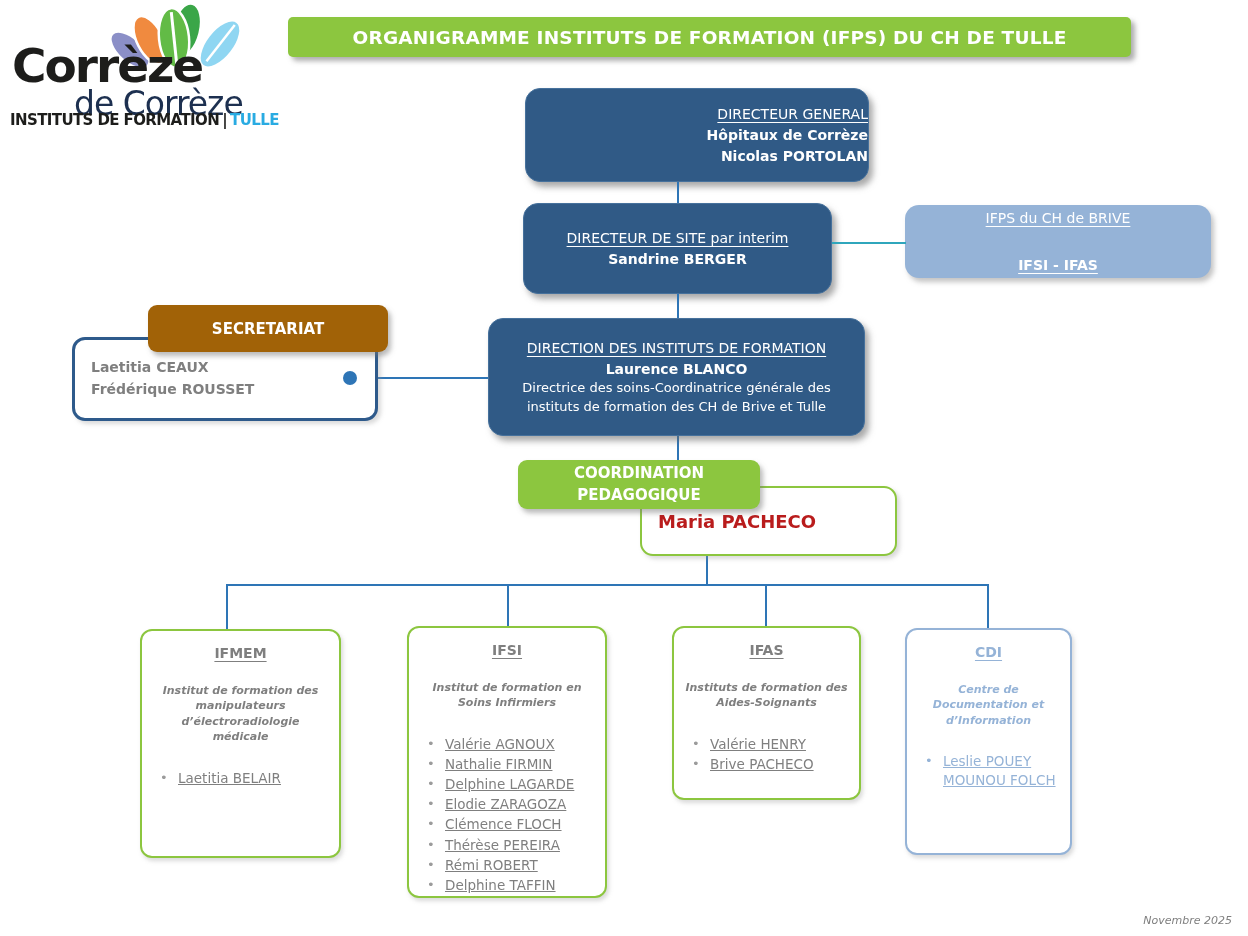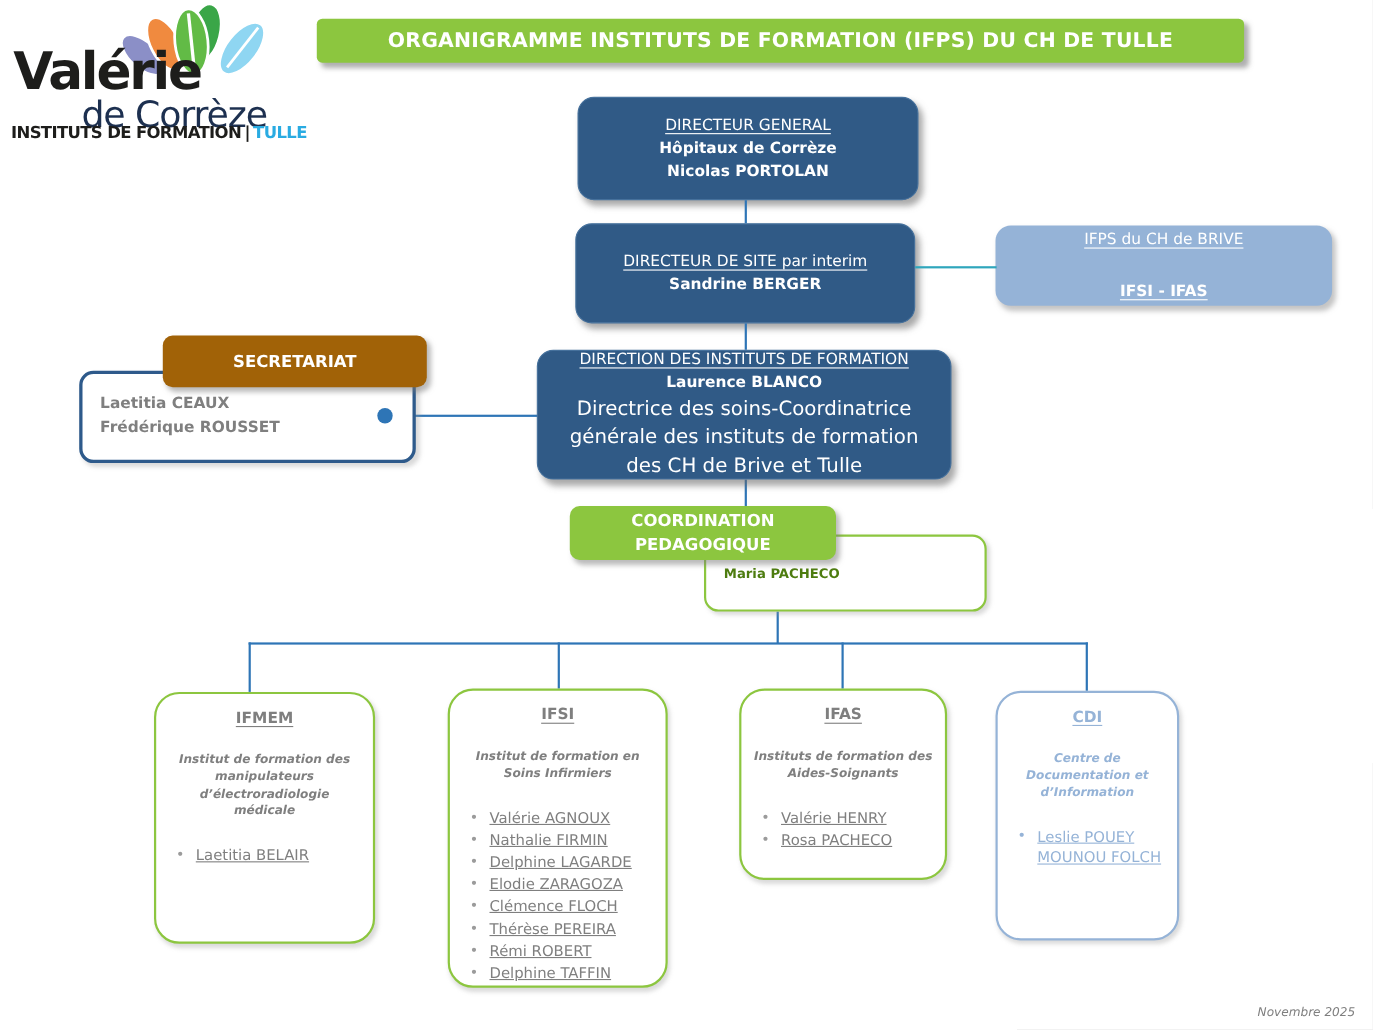--- a/index.html
+++ b/index.html
@@ -28,21 +28,21 @@
   }
 
   
   .node { position:absolute; display:flex; flex-direction:column; align-items:center; justify-content:center; text-align:center; }
   .dark {
     background:#305a86; border:1px solid #46719c; border-radius:15px;
     color:#ffffff; box-shadow:4px 5px 6px rgba(100,100,100,.55);
   }
   .dark .nt { font-size:14px; font-weight:normal; text-decoration:underline; text-underline-offset:3px; line-height:1.5; }
   .dark .nb { font-size:14px; font-weight:bold; line-height:1.45; }
-  .dark .nr { font-size:18px; font-weight:normal; line-height:1.45; }
+  .dark .nr { font-size:13px; font-weight:normal; line-height:1.45; }
 
   .lightblue {
     background:#95b3d7; border-radius:14px; color:#ffffff;
     box-shadow:3px 4px 5px rgba(140,140,140,.5);
   }
   .lightblue .nt { font-size:14px; font-weight:normal; text-decoration:underline; text-underline-offset:3px; line-height:1.6; }
   .lightblue .nb { font-size:14px; font-weight:bold; text-decoration:underline; text-underline-offset:3px; line-height:1.6; }
 
   .bluehead {
     background:#a16207; border-radius:9px; color:#ffffff; font-size:15px; font-weight:bold;
@@ -54,25 +54,25 @@
   }
   .whitebox {
     background:#ffffff; border-radius:13px; z-index:2;
     display:flex; flex-direction:column; justify-content:center;
     box-shadow:3px 3px 4px rgba(150,150,150,.35);
     margin-left:28px;
   }
   .sec-box { border:3px solid #2e5a8b; align-items:flex-start; padding-left:16px; }
   .sec-box .member { color:#7f7f7f; font-size:14px; font-weight:bold; line-height:1.55; }
   .maria-box { border:2px solid #8cc63f; align-items:flex-start; padding-left:16px; }
-  .maria-box .member { color:#4d7c0f; font-size:12px; font-weight:bold; }
+  .maria-box .member { color:#b91c1c; font-size:18px; font-weight:bold; }
 
   
   .card {
-    position:absolute; background:#ffffff; border-radius:23px; z-index:2;
+    position:absolute; background:#ffffff; border-radius:12px; z-index:2;
     box-shadow:2px 3px 4px rgba(150,150,150,.35); padding:14px 10px 0 10px;
     color:#7f7f7f; text-align:center;
   }
   .card.green { border:2px solid #8cc63f; }
   .card.blue  { border:2px solid #95b3d7; color:#95b3d7; }
   .card .ct { font-size:14px; font-weight:bold; text-decoration:underline; text-underline-offset:3px; }
   .card .cs { font-style:italic; font-weight:bold; font-size:11px; line-height:1.4; margin-top:22px; }
   .card ul { list-style:none; margin-top:24px; text-align:left; }
   .card li { position:relative; padding-left:26px; font-size:13.5px; line-height:1.42; margin-bottom:1px; color:inherit;text-decoration:underline; }
   .card li::before { content:"•"; position:absolute; left:8px; top:0; font-size:13px; }
@@ -97,21 +97,21 @@
       <g stroke="#ffffff" stroke-width="2.5">
         <ellipse cx="96" cy="28" rx="14" ry="27" fill="#3aa648" transform="rotate(14 96 28)"></ellipse>
         <ellipse cx="40" cy="48" rx="12" ry="24" fill="#8b8fc7" transform="rotate(-48 40 48)"></ellipse>
         <ellipse cx="60" cy="38" rx="13" ry="26" fill="#f08a3f" transform="rotate(-27 60 38)"></ellipse>
         <ellipse cx="130" cy="42" rx="14" ry="28" fill="#8fd6f2" transform="rotate(38 130 42)"></ellipse>
         <ellipse cx="84" cy="36" rx="15" ry="30" fill="#62bb46" transform="rotate(-6 84 36)"></ellipse>
       </g>
       <path d="M84 10 L84 62" stroke="#ffffff" stroke-width="3" fill="none" transform="rotate(-6 84 36)"></path>
       <path d="M130 18 L130 64" stroke="#ffffff" stroke-width="2.5" fill="none" transform="rotate(38 130 42)"></path>
     </svg>
-    <div class="logo-line1">Valérie</div>
+    <div class="logo-line1">Corrèze</div>
     <div class="logo-line2">de Corrèze</div>
     <div class="logo-line3">
       <span>INSTITUTS DE FORMATION</span><span class="sep">|</span><span class="tulle">TULLE</span>
     </div>
   </div>
 
   <div class="banner">ORGANIGRAMME INSTITUTS DE FORMATION (IFPS) DU CH DE TULLE</div>
 
   <div class="vline" style="left:677px; top:182px; height:21px;"></div>
   <div class="vline" style="left:677px; top:294px; height:24px;"></div>
@@ -119,21 +119,21 @@
   <div class="hline" style="left:350px; top:377px; width:139px;"></div>
   <div class="dot" style="left:343px; top:371px;"></div>
   <div class="vline" style="left:677px; top:436px; height:24px;"></div>
   <div class="vline" style="left:706px; top:556px; height:29px;"></div>
   <div class="hline" style="left:226px; top:584px; width:763px;"></div>
   <div class="vline" style="left:226px; top:584px; height:45px;"></div>
   <div class="vline" style="left:507px; top:584px; height:42px;"></div>
   <div class="vline" style="left:765px; top:584px; height:42px;"></div>
   <div class="vline" style="left:987px; top:584px; height:44px;"></div>
 
-  <div class="node dark" style="left:525px; top:88px; width:310px; height:94px;">
+  <div class="node dark" style="left:525px; top:88px; width:344px; height:94px;align-items:flex-end;">
     <div class="nt">DIRECTEUR GENERAL</div>
     <div class="nb">Hôpitaux de Corrèze</div>
     <div class="nb">Nicolas PORTOLAN</div>
   </div>
 
   <div class="node dark" style="left:523px; top:203px; width:309px; height:91px;">
     <div class="nt">DIRECTEUR DE SITE par interim</div>
     <div class="nb">Sandrine BERGER</div>
   </div>
 
@@ -180,21 +180,21 @@
         <li>Rémi ROBERT</li>
         <li>Delphine TAFFIN</li>
       </ul>
   </div>
 
   <div class="card green" style="left:672px; top:626px; width:189px; height:174px;">
     <div class="ct">IFAS</div>
     <div class="cs">Instituts de formation des Aides-Soignants</div>
     <ul>
         <li>Valérie HENRY</li>
-        <li>Rosa PACHECO</li>
+        <li>Brive PACHECO</li>
       </ul>
   </div>
 
   <div class="card blue" style="left:905px; top:628px; width:167px; height:227px;">
     <div class="ct">CDI</div>
     <div class="cs">Centre de Documentation et d’Information</div>
     <ul>
         <li>Leslie POUEY MOUNOU FOLCH</li>
       </ul>
   </div>

